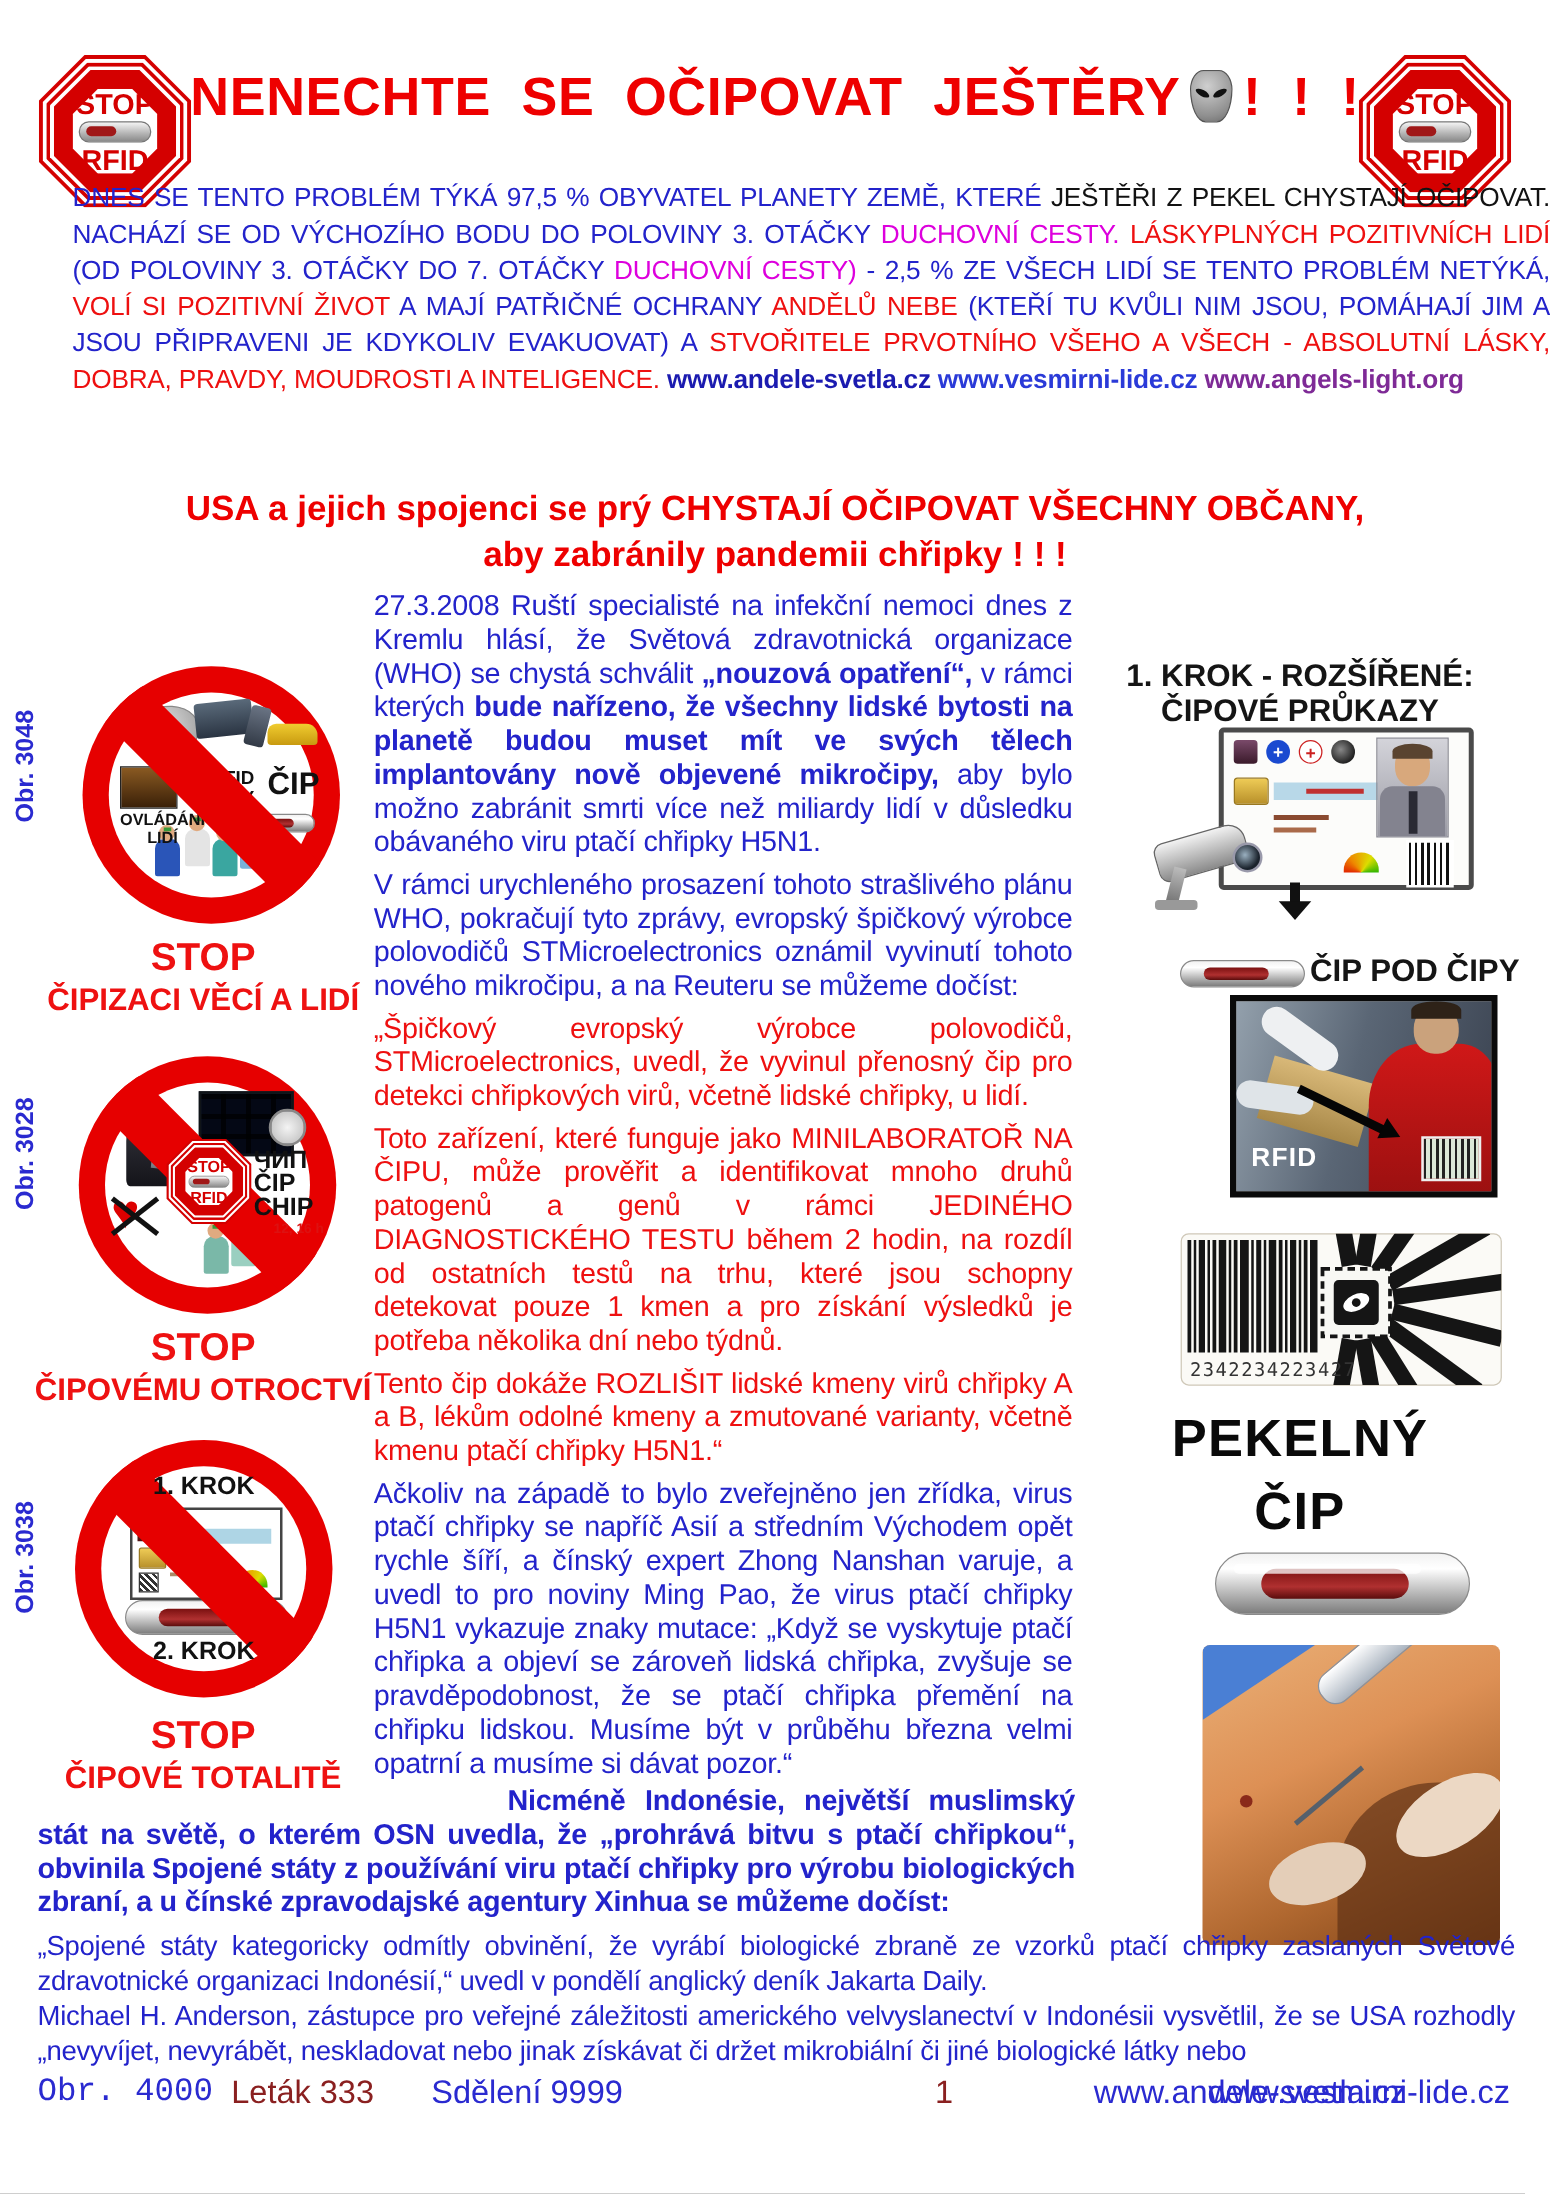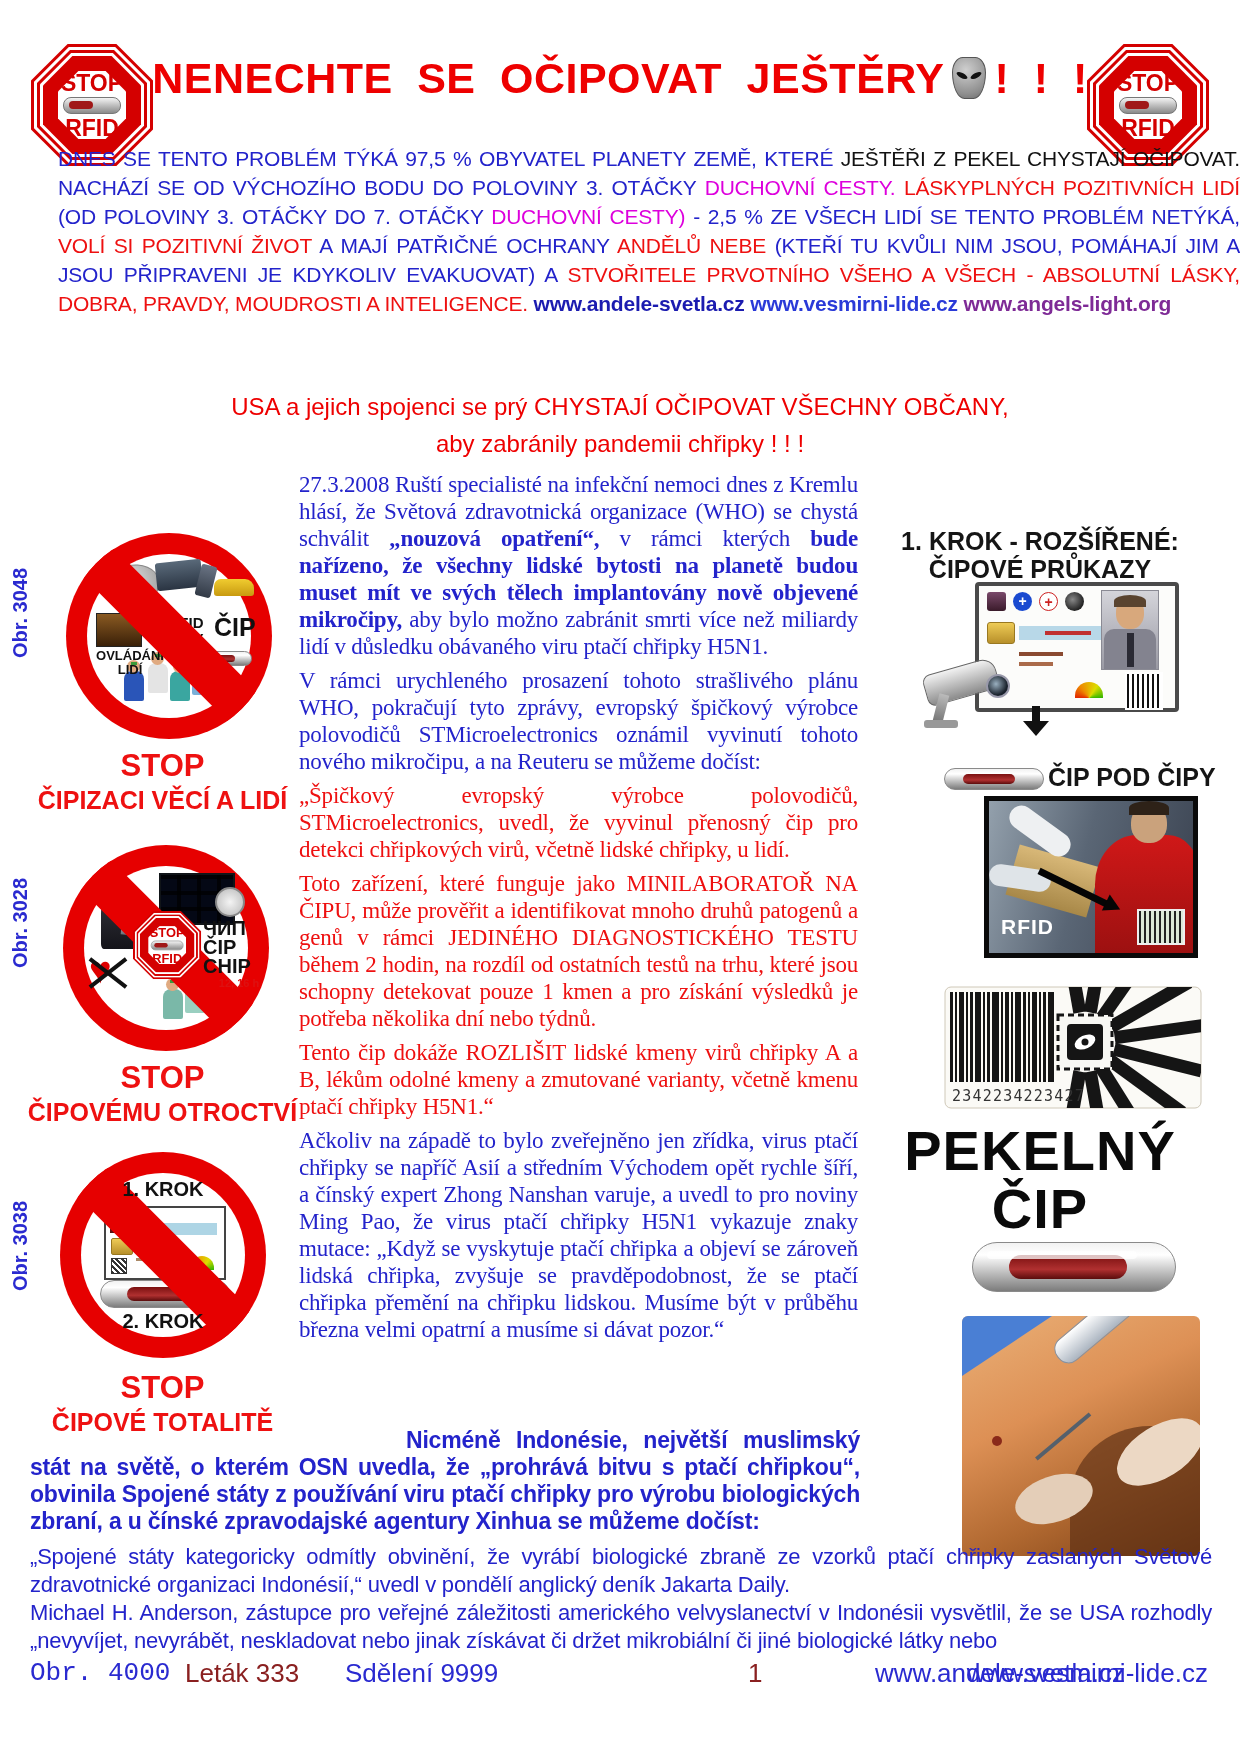--- a/index.html
+++ b/index.html
@@ -37,21 +37,21 @@
   .alien .eye{position:absolute;width:12px;height:5px;background:#111;border-radius:50%;top:15px;}
   .alien .eye.l{left:3px;transform:rotate(28deg);}
   .alien .eye.r{right:3px;transform:rotate(-28deg);}
 
   
   .intro{position:absolute;left:46px;top:132px;width:1182px;margin:12px;font-size:21px;line-height:29px;
          text-align:justify;letter-spacing:-.2px;font-weight:500;}
 
   
   .subhead{position:absolute;left:0;right:0;top:388px;text-align:center;color:#ee0000;
-           font-weight:normal;font-size:24px;line-height:37px;}
+           font-weight:bold;font-size:28px;line-height:37px;}
 
   
   .obr{position:absolute;width:110px;color:#2a2ad0;font-weight:bold;font-size:20px;
        transform:rotate(-90deg);transform-origin:0 100%;}
   .capline{position:absolute;left:20px;width:285px;text-align:center;color:#ee1111;font-weight:bold;}
   .cap-top{font-size:31px;} .cap-bot{font-size:25px;}
   .nosign{position:absolute;width:206px;height:206px;border-radius:50%;background:#e60000;overflow:hidden;}
   .nosign .inner{position:absolute;inset:21px;border-radius:50%;background:#fff;}
   .nosign .bar{position:absolute;left:-14px;top:82px;width:240px;height:42px;background:#e60000;
                transform:rotate(45deg);z-index:5;}
@@ -61,39 +61,39 @@
   .person::before{content:"";position:absolute;top:-11px;left:3px;width:13px;height:13px;
                   border-radius:50%;background:#e0aa80;}
   .person::after{content:"";position:absolute;top:-9px;left:7px;width:6px;height:3px;background:#3a9a3a;}
   .capsule{background:linear-gradient(#f2f2f2,#fff 25%,#b0b0b0 70%,#7c7c7c);border-radius:999px;
            border:1px solid #8a8a8a;position:absolute;}
   .capsule i{position:absolute;border-radius:999px;background:linear-gradient(#7a1010,#b03030 60%,#5a0c0c);}
   .minilogo{position:absolute;z-index:6;transform:scale(.56);transform-origin:0 0;}
 
   
   .article{position:absolute;left:299px;top:471px;width:559px;}
-  .article p{margin:0 0 7px 0;font-size:23px;line-height:27px;text-align:justify;letter-spacing:-.2px;font-family:Liberation Serif, serif;}
+  .article p{margin:0 0 7px 0;font-size:23px;line-height:27px;text-align:justify;letter-spacing:-.2px;}
   .p-blue{color:#2323cb;} .p-red{color:#ee1010;}
 
   
   .steplbl{position:absolute;left:870px;width:340px;text-align:center;color:#151515;
            font-weight:bold;font-size:25px;line-height:28px;}
   .idcard{position:absolute;left:975px;top:582px;width:196px;height:122px;background:#fcfcfa;
           border:4px solid #4a4a4a;border-radius:4px;}
   .idcard .icon{position:absolute;top:6px;width:19px;height:19px;border-radius:50%;text-align:center;
                 line-height:19px;font-weight:bold;font-size:14px;}
   .cam{position:absolute;left:922px;top:648px;width:92px;height:84px;z-index:4;}
   .arrow-down{position:absolute;left:1022px;top:706px;width:28px;height:34px;}
   .arrow-down .stem{position:absolute;left:10px;top:0;width:8px;height:16px;background:#111;}
   .arrow-down .head{position:absolute;left:1px;top:15px;width:0;height:0;
        border-left:13px solid transparent;border-right:13px solid transparent;border-top:15px solid #111;}
   .photo1{position:absolute;left:984px;top:796px;width:204px;height:152px;border:5px solid #0a0a0a;
           background:linear-gradient(105deg,#93a0ac,#5a6675 45%,#39414f);overflow:hidden;}
   .pekelny{position:absolute;left:870px;top:1126px;width:340px;text-align:center;color:#0a0a0a;
-           font-weight:bold;font-size:56px;line-height:50px;letter-spacing:1px;}
+           font-weight:bold;font-size:42px;line-height:50px;letter-spacing:1px;}
   .photo2{position:absolute;left:962px;top:1316px;width:238px;height:240px;border-radius:6px;overflow:hidden;
           background:linear-gradient(155deg,#eab077 0%,#dd9055 38%,#b06830 70%,#7c4016 100%);}
 
   
   .bp{position:absolute;left:30px;margin:0;font-size:22px;line-height:28px;text-align:justify;
       color:#2323cb;letter-spacing:-.2px;}
   .footer{position:absolute;left:0;right:0;top:1658px;font-size:26px;}
   .footer span{display:inline-block;}
 </style>
 </head>

